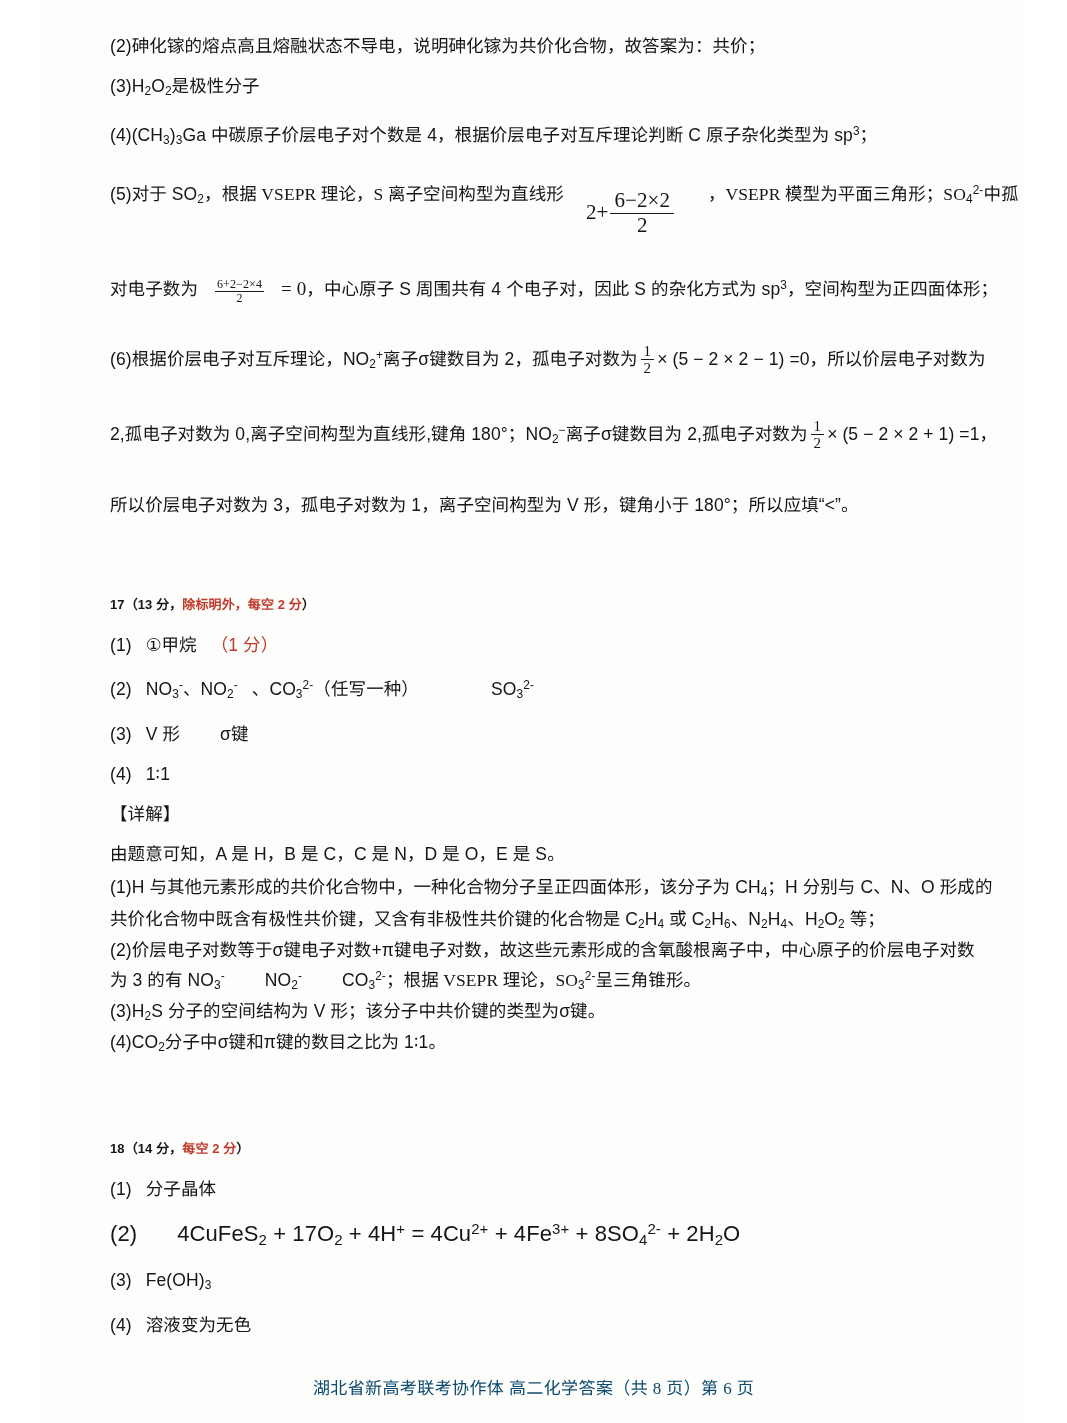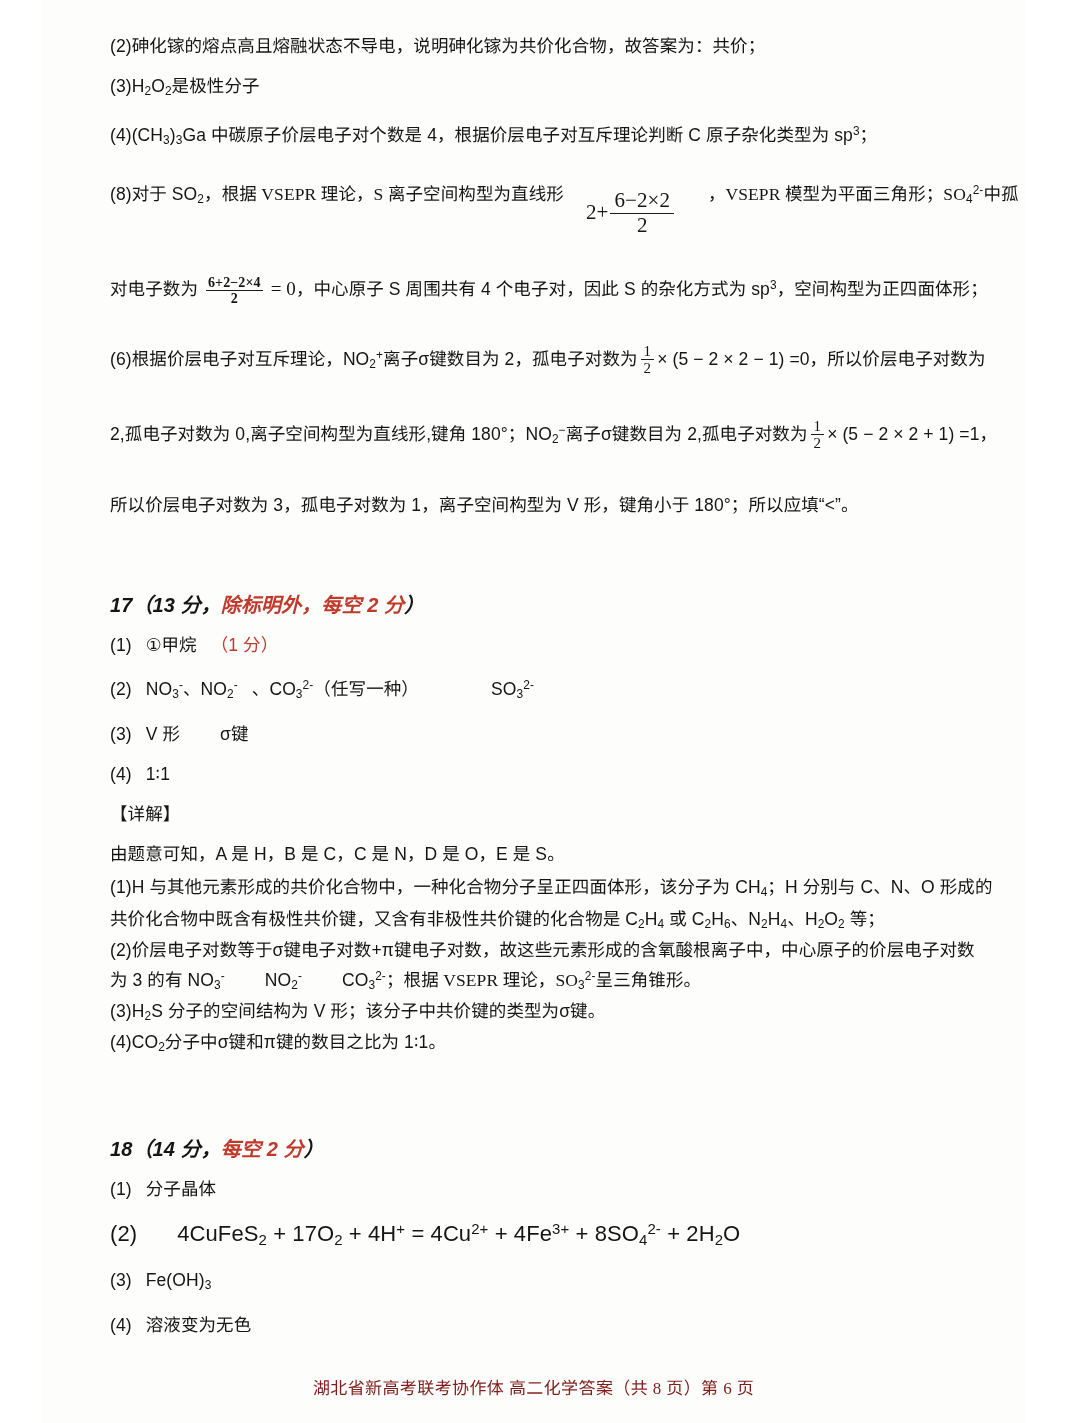--- a/index.html
+++ b/index.html
@@ -53,24 +53,23 @@
   }
   .frac .num { display: block; padding: 0 4px; text-align: right; }
   .frac .den { display: block; padding: 0 4px; border-top: 1.3px solid #1b1b1b; }
 
   
   .frac-sm {
     display: inline-block;
     vertical-align: -0.55em;
     text-align: center;
     font-family: "Liberation Serif", "DejaVu Serif", serif;
-    font-size: 14px;
+    font-size: 12px;
     line-height: 1.08;
-    margin: 0 8px;
-    font-weight: bold;
+    margin: 0 17px;
   }
   .frac-sm .num { display: block; padding: 0 2px; }
   .frac-sm .den { display: block; padding: 0 2px; border-top: 1.1px solid #1b1b1b; }
 
   
   .frac-half {
     display: inline-block;
     vertical-align: -0.55em;
     text-align: center;
     font-family: "Liberation Serif", "DejaVu Serif", serif;
@@ -97,24 +96,24 @@
   }
 
   .footer {
     position: absolute;
     left: 0;
     right: 0;
     bottom: 24px;
     text-align: center;
     font-family: "Liberation Serif", "DejaVu Serif", serif;
     font-size: 17px;
-    color: #7f1d1d;
+    color: #0c4a6e;
     letter-spacing: 0.4px;
   }
-  .q-head { font-size: 20px; font-weight: 600; font-style: italic; }
+  .q-head { font-size: 13px; font-weight: 600; }
   .mono-eq { font-size: 22px; }
 </style>
 </head>
 <body>
 
 <div class="page">
 
   <div class="content">
 
     <div class="line">(2)砷化镓的熔点高且熔融状态不导电，说明砷化镓为共价化合物，故答案为：共价；</div>
@@ -123,21 +122,21 @@
       <span>(3)H</span><sub>2</sub><span>O</span><sub>2</sub><span>是极性分子</span>
     </div>
 
     <div class="line">
       <span>(4)(CH</span><sub>3</sub><span>)</span><sub>3</sub><span>Ga 中碳原子价层电子对个数是 4，根据价层电子对互斥理论判断 C 原子杂化类型为 sp</span><sup>3</sup><span>；</span>
     </div>
 
     <div class="gap-sm"></div>
 
     <div class="line">
-      <span>(8)对于 SO</span><sub>2</sub><span class="serif">，根据 VSEPR 理论，S 离子空间构型为直线形</span><span class="sp"></span><span class="vsepr-block"><span class="vsepr-frac"><span class="serif">2+</span><span class="frac"><span class="num">6−2×2</span><span class="den">2</span></span></span></span><span class="serif">，VSEPR 模型为平面三角形；SO</span><sub>4</sub><sup>2-</sup><span>中孤</span>
+      <span>(5)对于 SO</span><sub>2</sub><span class="serif">，根据 VSEPR 理论，S 离子空间构型为直线形</span><span class="sp"></span><span class="vsepr-block"><span class="vsepr-frac"><span class="serif">2+</span><span class="frac"><span class="num">6−2×2</span><span class="den">2</span></span></span></span><span class="serif">，VSEPR 模型为平面三角形；SO</span><sub>4</sub><sup>2-</sup><span>中孤</span>
     </div>
 
     <div class="gap-lg"></div>
 
     <div class="line">
       <span>对电子数为</span><span class="frac-sm"><span class="num">6+2−2×4</span><span class="den">2</span></span><span class="serif" style="font-size:19px">= 0</span><span>，中心原子 S 周围共有 4 个电子对，因此 S 的杂化方式为 sp</span><sup>3</sup><span>，空间构型为正四面体形；</span>
     </div>
 
     <div class="gap-md"></div>
 

